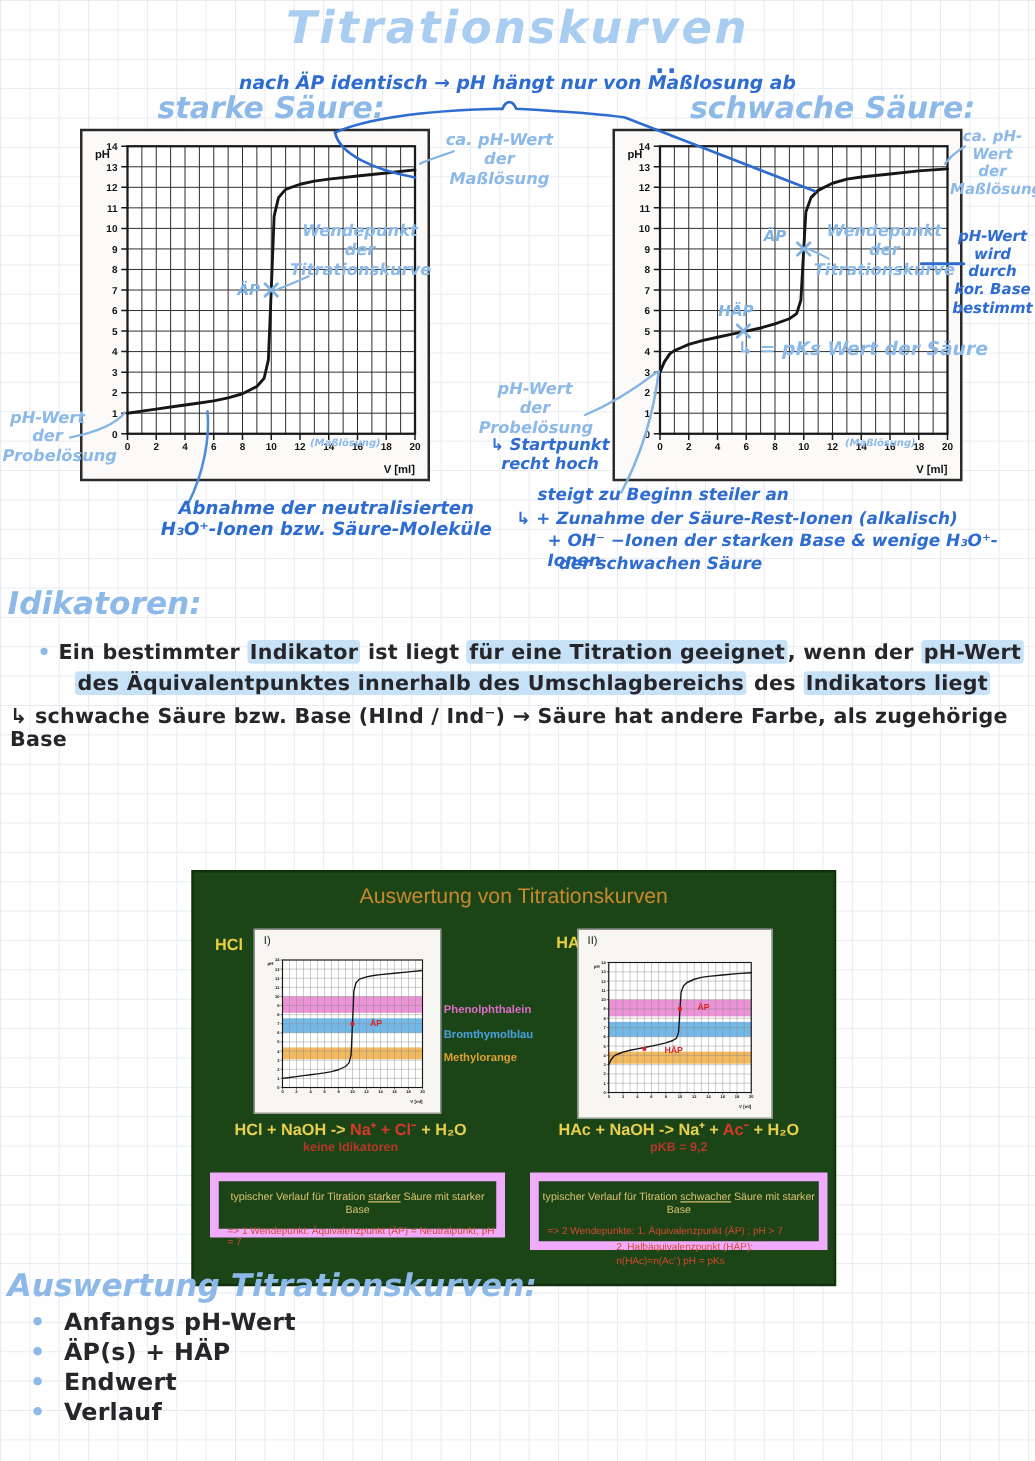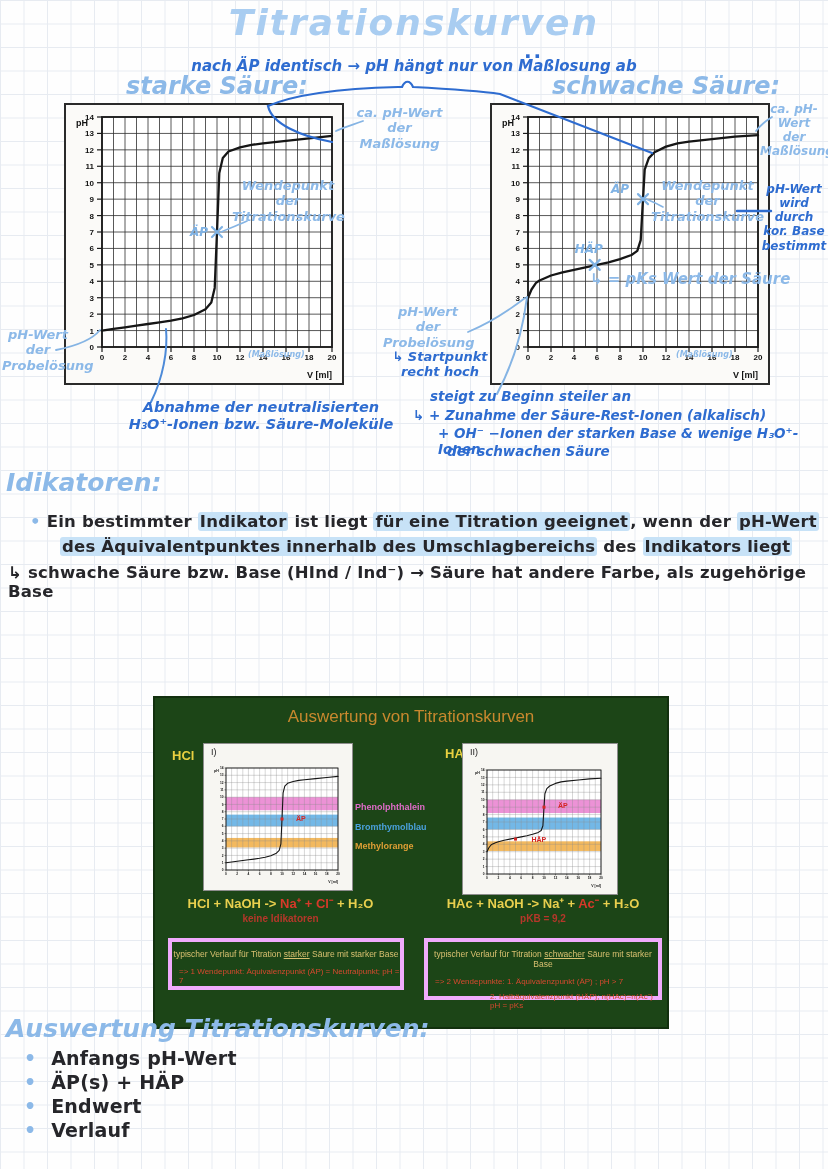--- a/index.html
+++ b/index.html
@@ -25,21 +25,21 @@
   .slide{background:#1c4517;z-index:2;box-shadow:0 0 0 2px #12300e;}
   .slide-title{left:0;right:0;top:9px;text-align:center;font-size:17px;color:#c8882e;
     font-family:"Liberation Sans",sans-serif;}
   .chem-label{color:#e8d040;font-weight:bold;font-size:13px;font-family:"Liberation Sans",sans-serif;}
   .mini-card{background:#f7f6f2;border:1px solid #8d8d8d;box-sizing:border-box;}
   .roman{position:absolute;left:7px;top:3px;font-size:9px;color:#222;font-family:"Liberation Sans",sans-serif;}
   .legend div{line-height:19.5px;font-size:9px;font-family:"Liberation Sans",sans-serif;font-weight:bold;}
   .eq{font-size:13px;font-weight:bold;color:#e8cf4e;font-family:"Liberation Sans",sans-serif;text-align:center;}
   .eq .r{color:#d6392a;}
   .eq-sub{font-size:10px;color:#b5372a;font-family:"Liberation Sans",sans-serif;text-align:center;font-weight:bold;}
-  .info-box{border:4px solid #f0abfc;box-sizing:border-box;font-family:"Liberation Sans",sans-serif;}
+  .info-box{border:7px solid #f0abfc;box-sizing:border-box;font-family:"Liberation Sans",sans-serif;}
   .info-title{margin-top:7px;text-align:center;font-size:8.5px;color:#d8c070;}
   .info-title .u{text-decoration:underline;}
   .info-line{font-size:8px;color:#d6492f;margin-left:7px;margin-top:8px;}
   .info-line2{font-size:8px;color:#d6492f;margin-left:62px;margin-top:4px;}
   .bullets div{line-height:24px;font-size:19px;}
   .bullets div::before{content:"• ";color:#8cb9e8;margin-right:8px;}
 </style>
 </head>
 <body>
 

